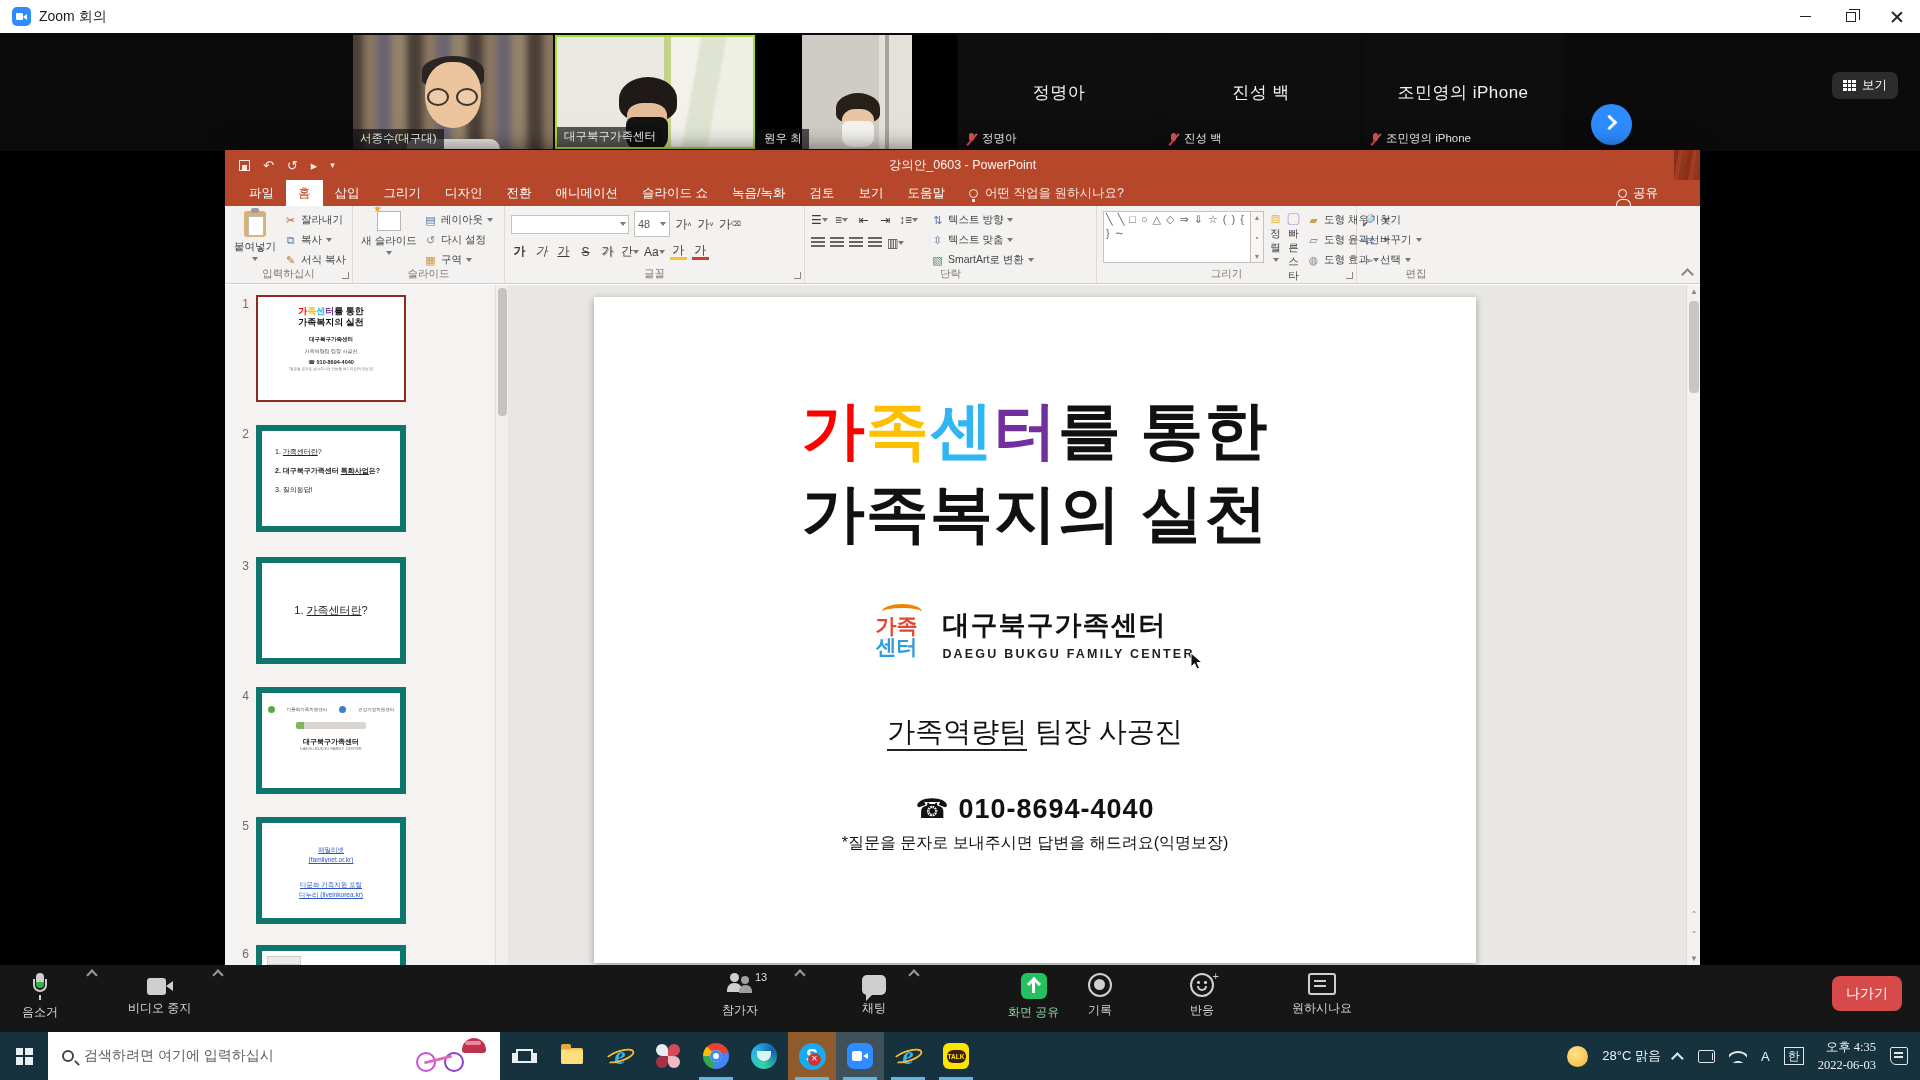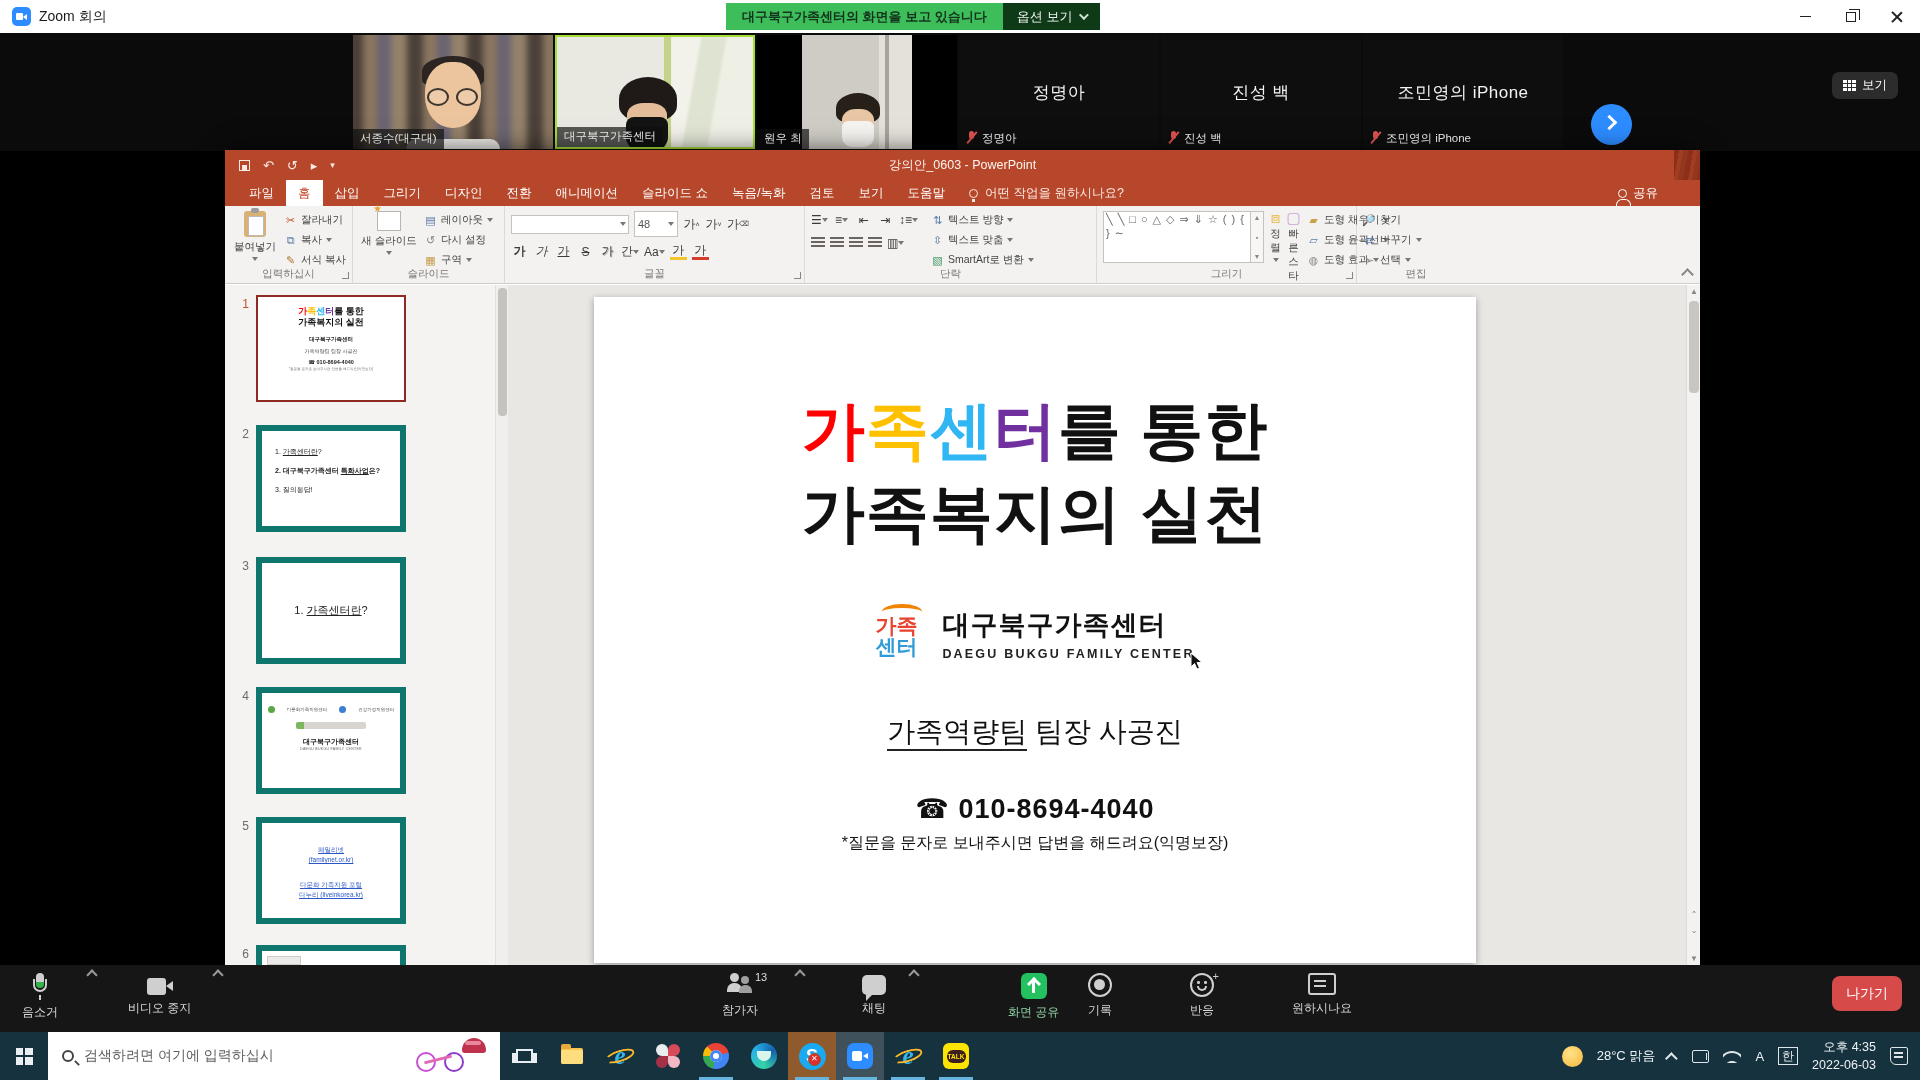--- a/index.html
+++ b/index.html
@@ -27,21 +27,21 @@
   .glyph-x:before,.glyph-x:after { content:""; position:absolute; left:5px; top:-1px; width:1.6px; height:14px; background:#222; }
   .glyph-x:before { transform:rotate(45deg); } .glyph-x:after { transform:rotate(-45deg); }
 
   
   #strip { left:0; top:33px; width:1920px; height:118px; background:#0b0b0b; }
   #tiles { position:absolute; left:353px; top:2px; display:flex; gap:2px; }
   .tile { position:relative; width:200px; height:114px; background:#111; overflow:hidden; }
   .tile.active { border:2px solid #a5de37; }
   .tile.dark { background:#0e0e0e; display:flex; align-items:center; justify-content:center; }
   .big-name { color:#f2f2f2; font-size:17px; letter-spacing:.5px; }
-  .nameplate { position:absolute; left:0; bottom:0; background:rgba(15,15,15,.68); color:#f5f5f5; font-size:11.5px; padding:2px 7px 3px; display:flex; align-items:flex-start; gap:5px; white-space:nowrap; }
+  .nameplate { position:absolute; left:0; bottom:0; background:rgba(15,15,15,.68); color:#f5f5f5; font-size:11.5px; padding:2px 7px 3px; display:flex; align-items:flex-end; gap:5px; white-space:nowrap; }
   .mic-off { width:11px; height:13px; position:relative; flex:0 0 auto; }
   .mic-off .body { position:absolute; left:3px; top:0; width:5px; height:8px; background:#e05252; border-radius:2.5px; }
   .mic-off .slash { position:absolute; left:5px; top:-1px; width:1.6px; height:15px; background:#e05252; transform:rotate(40deg); }
   
   .feed1 { position:absolute; inset:0; background:#7a6a57; }
   .feed1 .shelf { position:absolute; inset:-6px; filter:blur(3px);
     background:repeating-linear-gradient(90deg,#4a4038 0 16px,#8a7660 16px 30px,#6a6472 30px 44px,#93816a 44px 60px); }
   .person1 { position:absolute; left:50%; bottom:-8px; transform:translateX(-50%); width:110px; height:95px; }
   .person1 .head { position:absolute; left:27px; top:0; width:56px; height:66px; background:#ecc49e; border-radius:45% 45% 48% 48%; }
   .person1 .hair { position:absolute; left:24px; top:-6px; width:62px; height:30px; background:#2b2420; border-radius:50% 50% 20% 20%; }
@@ -111,21 +111,21 @@
   .bigbtn { display:flex; flex-direction:column; align-items:center; justify-content:flex-start; gap:3px; width:52px; font-size:10.5px; color:#444; text-align:center; cursor:pointer; }
   .minirow { display:flex; align-items:center; gap:4px; font-size:10.5px; color:#444; height:18px; cursor:pointer; white-space:nowrap; }
   .tri { width:0; height:0; border-left:3px solid transparent; border-right:3px solid transparent; border-top:4px solid #777; display:inline-block; }
   .clip-ic { width:22px; height:26px; background:#d9b175; border-radius:3px; position:relative; }
   .clip-ic:before { content:""; position:absolute; left:4px; top:5px; width:14px; height:18px; background:#fff; border:1px solid #bbb; }
   .clip-ic:after { content:""; position:absolute; left:7px; top:-3px; width:8px; height:5px; background:#9c9c9c; border-radius:2px; }
   .slide-ic { width:24px; height:20px; background:#fff; border:1px solid #b9b5b1; position:relative; }
   .slide-ic:after { content:"★"; position:absolute; left:-5px; top:-9px; color:#e8a33d; font-size:10px; }
   .mini-ic { width:13px; height:13px; display:inline-flex; align-items:center; justify-content:center; font-size:11px; color:#c05a2e; }
   .fontbox { width:118px; height:19px; background:#fff; border:1px solid #c6c2be; display:flex; align-items:center; justify-content:flex-end; padding-right:2px; }
-  .sizebox { width:44px; height:19px; background:#fff; border:1px solid #c6c2be; font-size:11px; color:#555; display:flex; align-items:center; justify-content:space-between; padding:12px 3px; }
+  .sizebox { width:36px; height:19px; background:#fff; border:1px solid #c6c2be; font-size:11px; color:#555; display:flex; align-items:center; justify-content:space-between; padding:12px 3px; }
   .fbtn { min-width:17px; height:17px; display:inline-flex; align-items:center; justify-content:center; font-size:12px; color:#3e3a36; cursor:pointer; }
   .shape-box { width:148px; height:52px; background:#fff; border:1px solid #c6c2be; display:flex; flex-wrap:wrap; align-content:flex-start; padding:1px 2px; gap:1px 5px; font-size:11px; color:#6a6560; overflow:hidden; }
   .vscroll3 { width:13px; height:52px; border:1px solid #c6c2be; border-left:none; background:#f7f6f5; display:flex; flex-direction:column; align-items:center; justify-content:space-between; font-size:7px; color:#888; padding:2px 0; }
   .algn { width:14px; height:12px; display:inline-block; background:linear-gradient(#6a6560 0 2px,transparent 2px 4px,#6a6560 4px 6px,transparent 6px 8px,#6a6560 8px 10px,transparent 10px); }
   .col-stack { display:flex; flex-direction:column; justify-content:flex-start; gap:2px; }
   .row-flex { display:flex; align-items:center; gap:5px; }
   .rib-collapse { position:absolute; right:8px; bottom:4px; width:9px; height:9px; border-left:2px solid #8a8580; border-top:2px solid #8a8580; transform:rotate(45deg); cursor:pointer; }
 
   
   #ppt-body { position:absolute; left:0; top:135px; width:100%; height:680px; display:flex; }
@@ -262,39 +262,32 @@
   .kakao-ic .bub { width:19px; height:13px; background:#3c1e1e; border-radius:6px; color:#fee500; font-size:6.5px; font-weight:bold; display:flex; align-items:center; justify-content:center; }
   #tray { margin-left:auto; display:flex; align-items:center; gap:14px; padding-right:12px; color:#eef2f4; font-size:13px; }
   .sun { width:21px; height:21px; border-radius:50%; background:radial-gradient(circle at 40% 35%,#ffe38a,#f7b63a); }
   .tray-caret { width:9px; height:9px; border-left:2px solid #dfe6ea; border-top:2px solid #dfe6ea; transform:rotate(45deg) translateY(3px); cursor:pointer; }
   .tablet-ic { width:17px; height:13px; border:1.5px solid #dfe6ea; border-radius:2px; position:relative; }
   .tablet-ic:after { content:""; position:absolute; right:1px; top:2px; width:1.5px; height:7px; background:#dfe6ea; }
   .wifi-ic { width:18px; height:14px; position:relative; overflow:hidden; }
   .wifi-ic i { position:absolute; left:50%; bottom:-14px; transform:translateX(-50%); border-radius:50%; border:2px solid #dfe6ea; }
   .wifi-ic .a1 { width:26px; height:26px; } .wifi-ic .a2 { width:16px; height:16px; } .wifi-ic .a3 { width:6px; height:6px; background:#dfe6ea; bottom:-4px; }
   .ime-box { border:1.5px solid #dfe6ea; padding:0 3px; font-size:12px; line-height:16px; }
-  .clock { text-align:right; font-size:12.5px; line-height:1.45; cursor:default; }
+  .clock { text-align:right; font-size:12.5px; line-height:1.45; cursor:default;font-family:Liberation Serif, serif; }
   .notif-ic { width:18px; height:18px; border:1.5px solid #dfe6ea; border-radius:2px 2px 2px 6px; position:relative; }
   .notif-ic:after { content:""; position:absolute; left:3px; top:4px; width:9px; height:1.5px; background:#dfe6ea; box-shadow:0 4px 0 #dfe6ea; }
 </style>
 </head>
 <body>
 
 <div id="screen">
 
   <div id="titlebar" class="abs">
     <div class="zoom-logo"></div>
     <span class="app-title">Zoom 회의</span>
-    <div id="share-banner">
-      <div class="banner-green">대구북구가족센터의 화면을 보고 있습니다</div>
-      <div class="banner-opts">
-        <span>옵션 보기</span>
-        <span class="chev-dn"></span>
-      </div>
-    </div>
     <div id="win-ctrls">
       <div class="wbtn">
           <span class="glyph-min"></span>
         </div>
       <div class="wbtn">
           <span class="glyph-max"></span>
         </div>
       <div class="wbtn">
           <span class="glyph-x"></span>
         </div>

